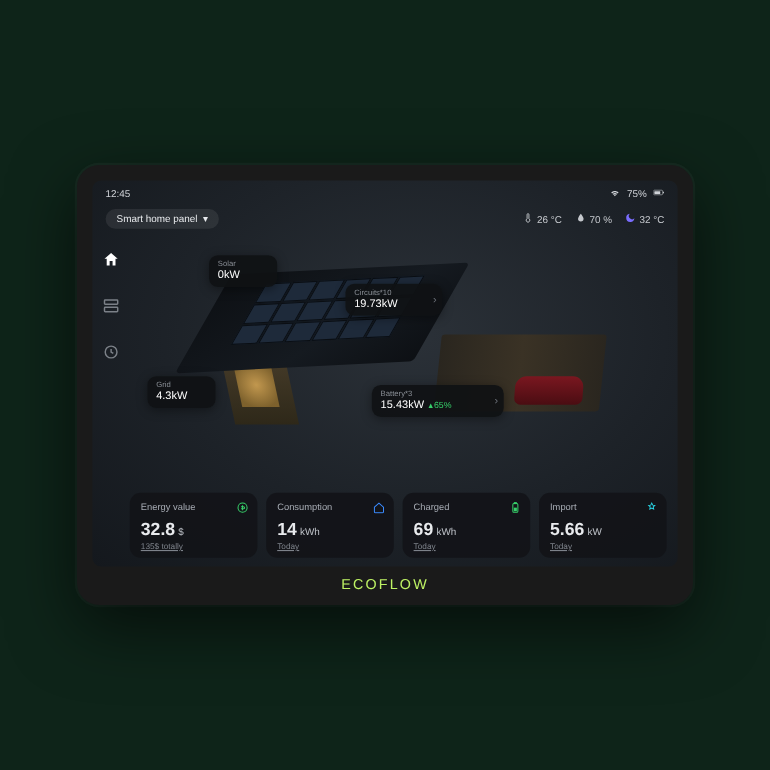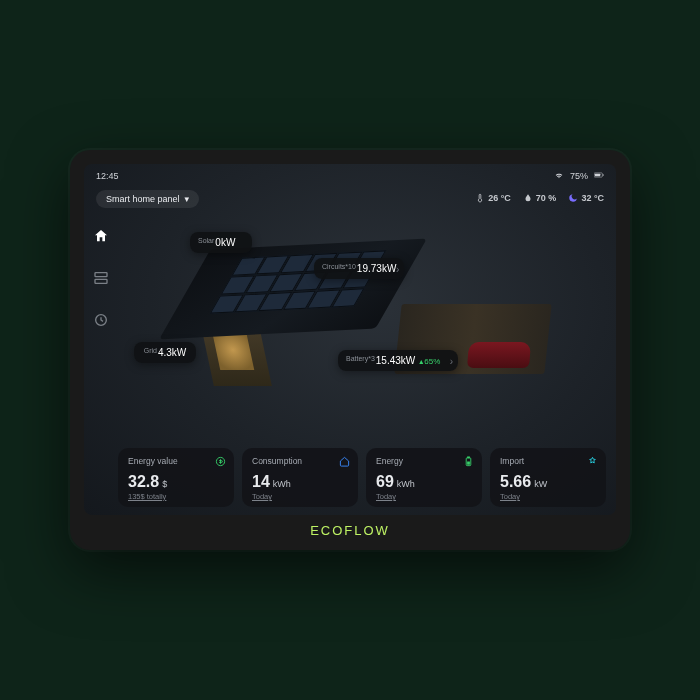--- a/index.html
+++ b/index.html
@@ -46,21 +46,21 @@
     display: flex; justify-content: space-between; align-items: center;
     padding: 2px 12px 6px 12px;
   }
   .panel-select {
     background: rgba(255,255,255,.08);
     border-radius: 12px; padding: 4px 10px;
     display: flex; gap: 5px;
     font-size: 9px; color: #e8eaed; cursor: pointer;
   }
   .env { display: flex; gap: 12px; align-items: center; font-size: 9px; color: #c5c8cd; }
-  .env-item { display: flex; align-items: flex-start; gap: 3px; font-weight: bold; }
+  .env-item { display: flex; align-items: flex-end; gap: 3px; }
   .env-item svg { width: 10px; height: 10px; }
 
   
   .sidebar {
     position: absolute; left: 0; top: 56px; bottom: 68px;
     width: 34px; display: flex; flex-direction: column; align-items: center;
     gap: 22px; padding-top: 6px;
   }
   .side-btn {
     width: 20px; height: 20px; display:flex; align-items:center; justify-content:center;
@@ -110,21 +110,21 @@
     background: radial-gradient(circle,#d9a956 0%,#8a6a2f 80%);
     transform: skewX(12deg);
     opacity:.85;
   }
 
   
   .callout {
     position:absolute; background: rgba(15,17,20,.92);
     border-radius: 8px; padding: 5px 8px 5px 8px;
     font-size: 8px; color:#cfd2d6; min-width: 62px;
-    display:flex; flex-direction:row; gap:1px;
+    display:flex; flex-direction:column; gap:1px;
     box-shadow: 0 2px 10px rgba(0,0,0,.4);
     cursor:pointer;
   }
   .callout .label { font-size:7px; color:#8a8f96; }
   .callout .value { font-size:10px; color:#fff; font-weight:500; display:flex; align-items:baseline; gap:4px;}
   .callout .chev { position:absolute; right:5px; top:50%; transform:translateY(-50%); color:#6b7078; font-size:10px; }
   .pct-up { color:#37d06a; font-size:8px; display:inline-flex; align-items:center; gap:1px;}
 
   
   .cards {
@@ -307,21 +307,21 @@
         </div>
         <div class="card-value">
           <span>14</span>
           <span class="unit">kWh</span>
         </div>
         <div class="card-sub">Today</div>
       </div>
 
       <div class="card">
         <div class="card-title">
-          <span>Energy</span>
+          <span>Charged</span>
           <span class="c-batt">
             <svg viewBox="0 0 24 24" fill="none" stroke="currentColor" stroke-width="2">
                 <rect x="7" y="4" width="10" height="17" rx="2"></rect>
                 <rect x="10" y="2" width="4" height="2"></rect>
                 <rect x="9" y="12" width="6" height="7" fill="currentColor" stroke="none"></rect>
               </svg>
           </span>
         </div>
         <div class="card-value">
           <span>69</span>

